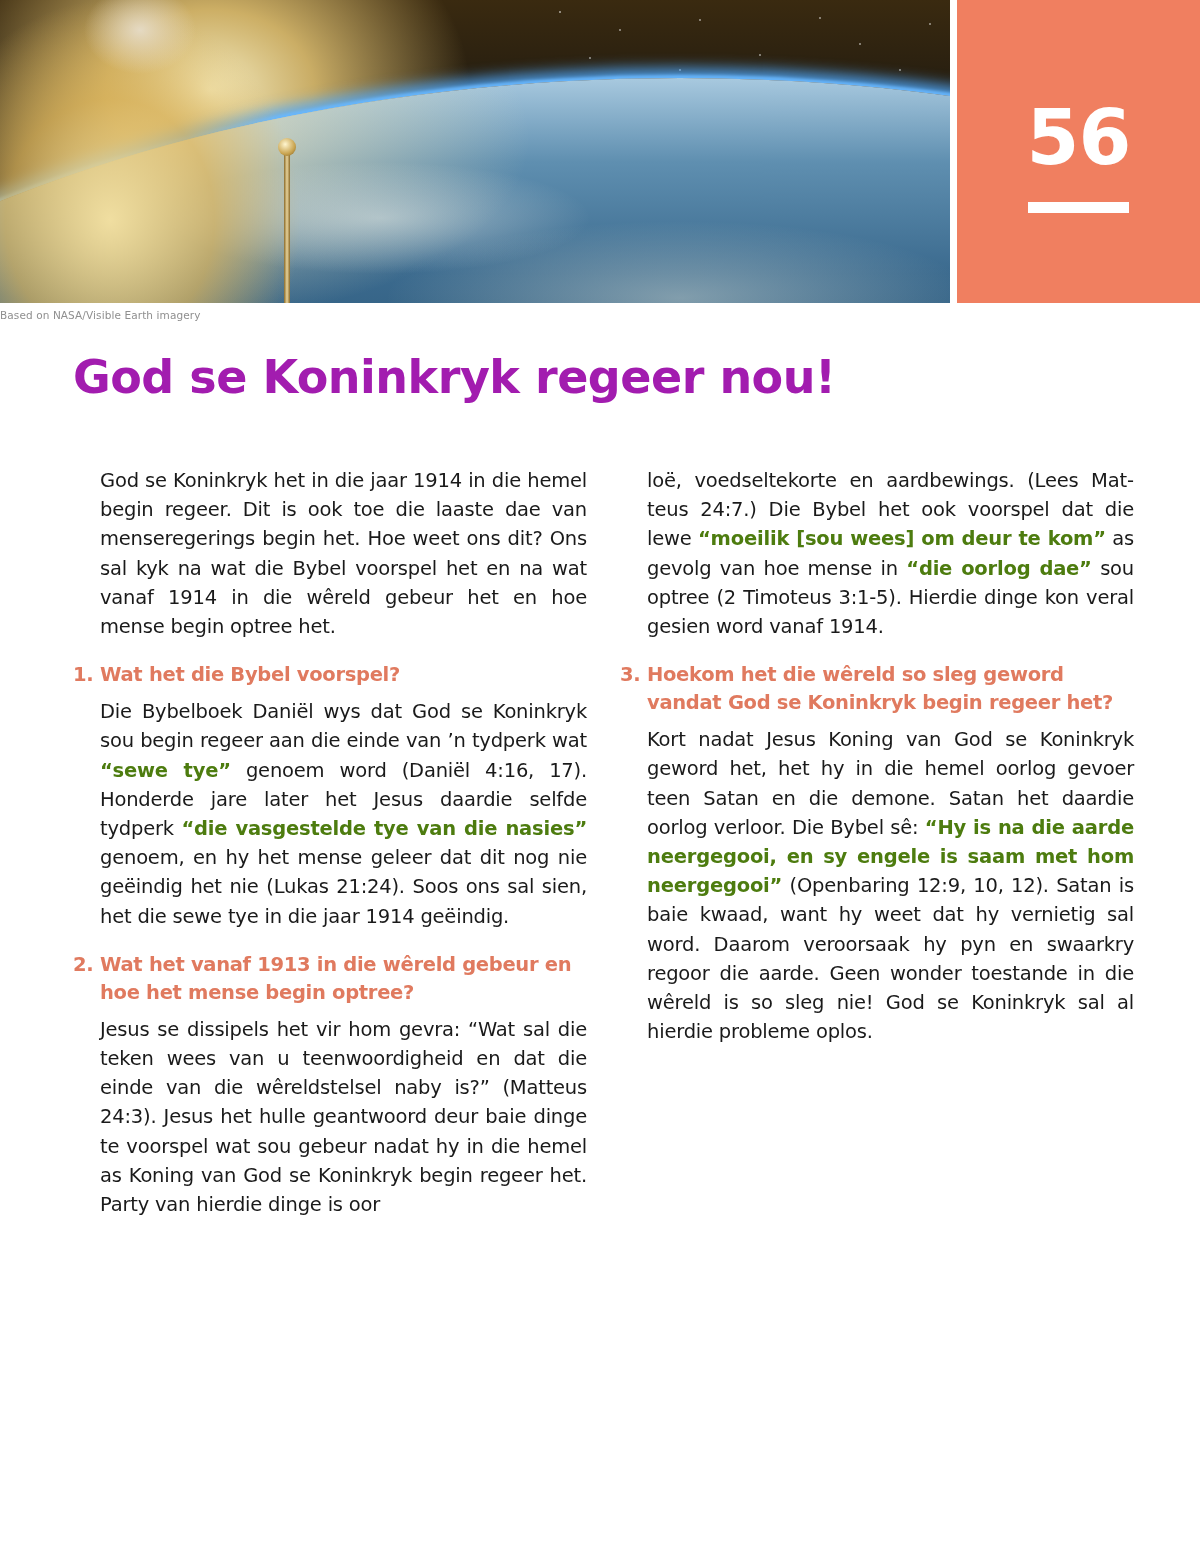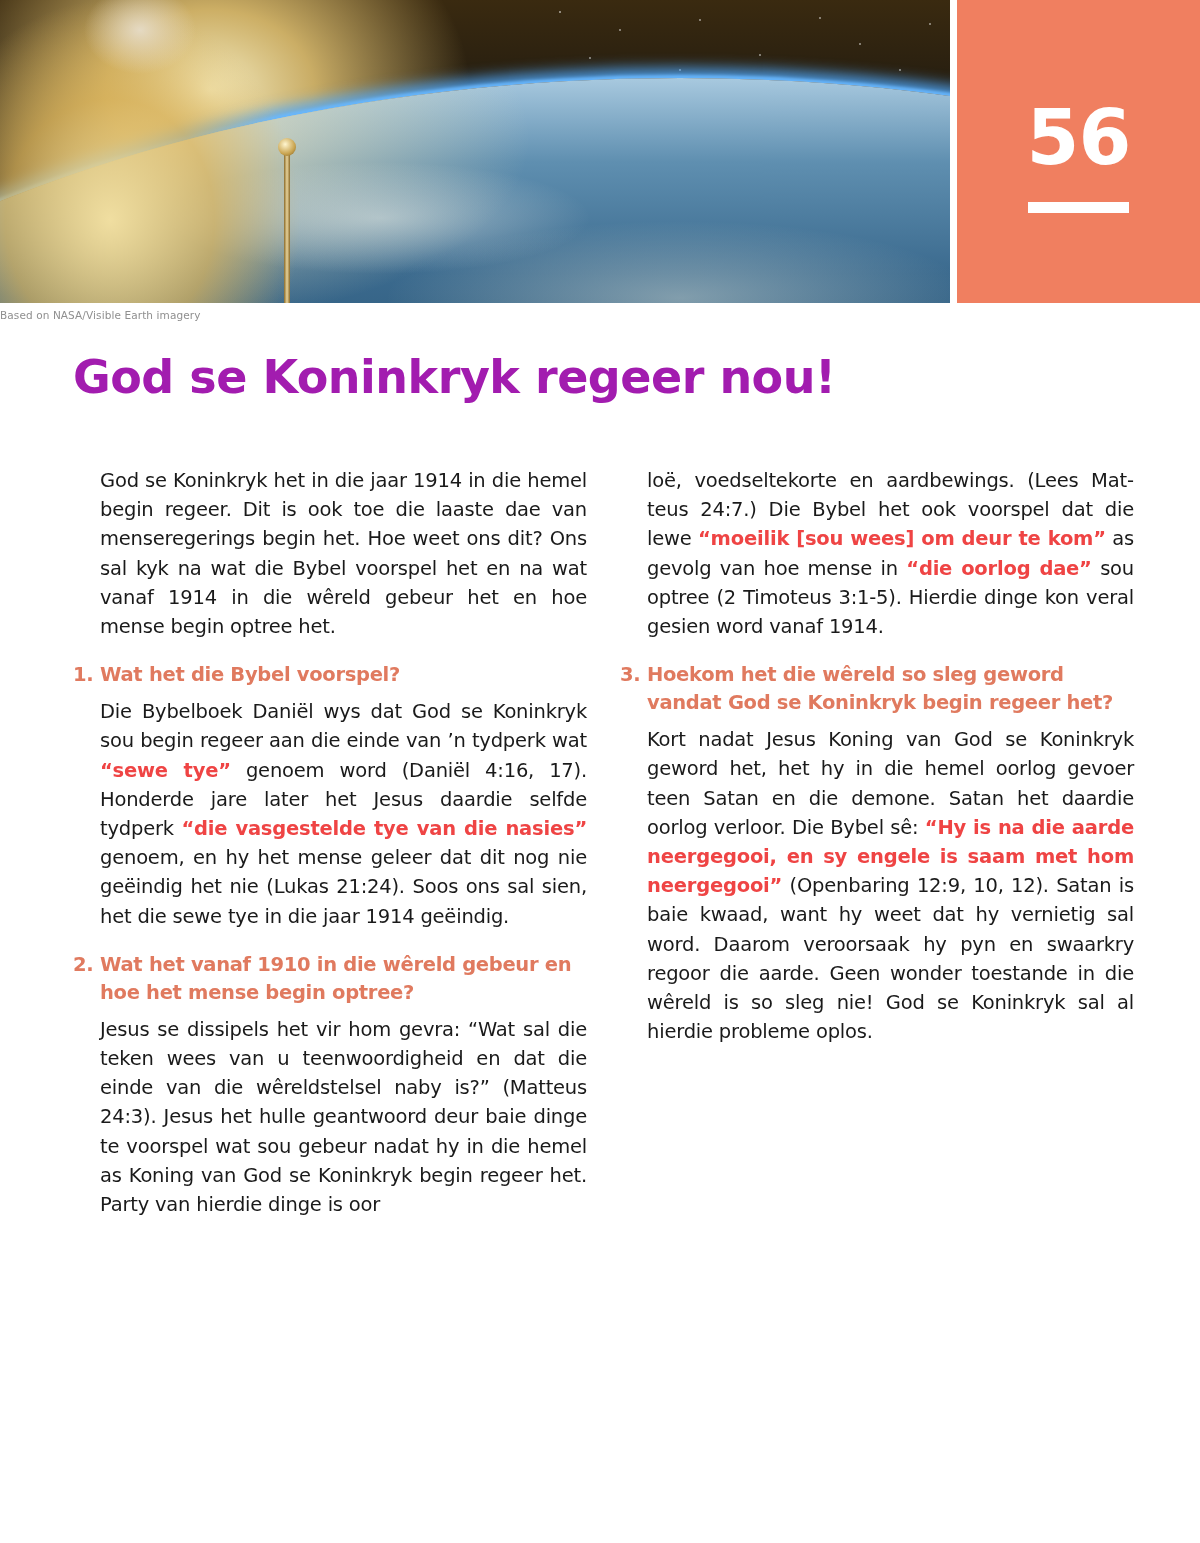--- a/index.html
+++ b/index.html
@@ -76,21 +76,21 @@
 
   .col { position: absolute; top: 466px; width: 514px; }
   .col-left { left: 73px; }
   .col-right { left: 620px; }
 
   .para {
     font-family: "DejaVu Sans", sans-serif; font-size: 19.5px; line-height: 29.2px;
     text-align: justify; padding-left: 27px; color: #1a1a1a; hyphens: manual;
     letter-spacing: -0.2px;
   }
-  .para b { font-weight: 700; color: #ef4444; }
+  .para b { font-weight: 700; color: #4d7c0f; }
 
   .q {
     display: flex; font-family: "DejaVu Sans", sans-serif; font-weight: 700;
     font-size: 19.5px; line-height: 28px; color: #e07a5f; letter-spacing: -0.3px;
     margin-top: 20px; margin-bottom: 8px;
   }
   .q .num { width: 27px; flex: 0 0 27px; }
   .q .qtext { flex: 1; }
 </style>
 </head>
@@ -117,21 +117,21 @@
   <p class="para">God se Koninkryk het in die jaar 1914 in die he­mel begin regeer. Dit is ook toe die laaste dae van menseregerings begin het. Hoe weet ons dit? Ons sal kyk na wat die Bybel voorspel het en na wat vanaf 1914 in die wêreld gebeur het en hoe mense begin optree het.</p>
 
   <div class="q">
     <span class="num">1.</span>
     <span class="qtext">Wat het die Bybel voorspel?</span>
   </div>
   <p class="para"><span>Die Bybelboek Daniël wys dat God se Konink­ryk sou begin regeer aan die einde van ’n tyd­perk wat </span><b>“sewe tye”</b><span> genoem word (Daniël 4:16, 17). Honderde jare later het Jesus daardie self­de tydperk </span><b>“die vasgestelde tye van die na­sies”</b><span> genoem, en hy het mense geleer dat dit nog nie geëindig het nie (Lukas 21:24). Soos ons sal sien, het die sewe tye in die jaar 1914 geëindig.</span></p>
 
   <div class="q">
     <span class="num">2.</span>
-    <span class="qtext">Wat het vanaf 1910 in die wêreld gebeur en hoe het mense begin optree?</span>
+    <span class="qtext">Wat het vanaf 1913 in die wêreld gebeur en hoe het mense begin optree?</span>
   </div>
   <p class="para">Jesus se dissipels het vir hom gevra: “Wat sal die teken wees van u teenwoordigheid en dat die einde van die wêreldstelsel naby is?” (Mat­teus 24:3). Jesus het hulle geantwoord deur baie dinge te voorspel wat sou gebeur nadat hy in die hemel as Koning van God se Koninkryk begin regeer het. Party van hierdie dinge is oor­</p>
 </div>
 
 <div class="col col-right">
   <p class="para"><span>loë, voedseltekorte en aardbewings. (Lees Mat­teus 24:7.) Die Bybel het ook voorspel dat die lewe </span><b>“moeilik [sou wees] om deur te kom”</b><span> as gevolg van hoe mense in </span><b>“die oorlog dae”</b><span> sou optree (2 Timoteus 3:1-5). Hierdie dinge kon veral gesien word vanaf 1914.</span></p>
 
   <div class="q">
     <span class="num">3.</span>
     <span class="qtext">Hoekom het die wêreld so sleg geword vandat God se Koninkryk begin regeer het?</span>

